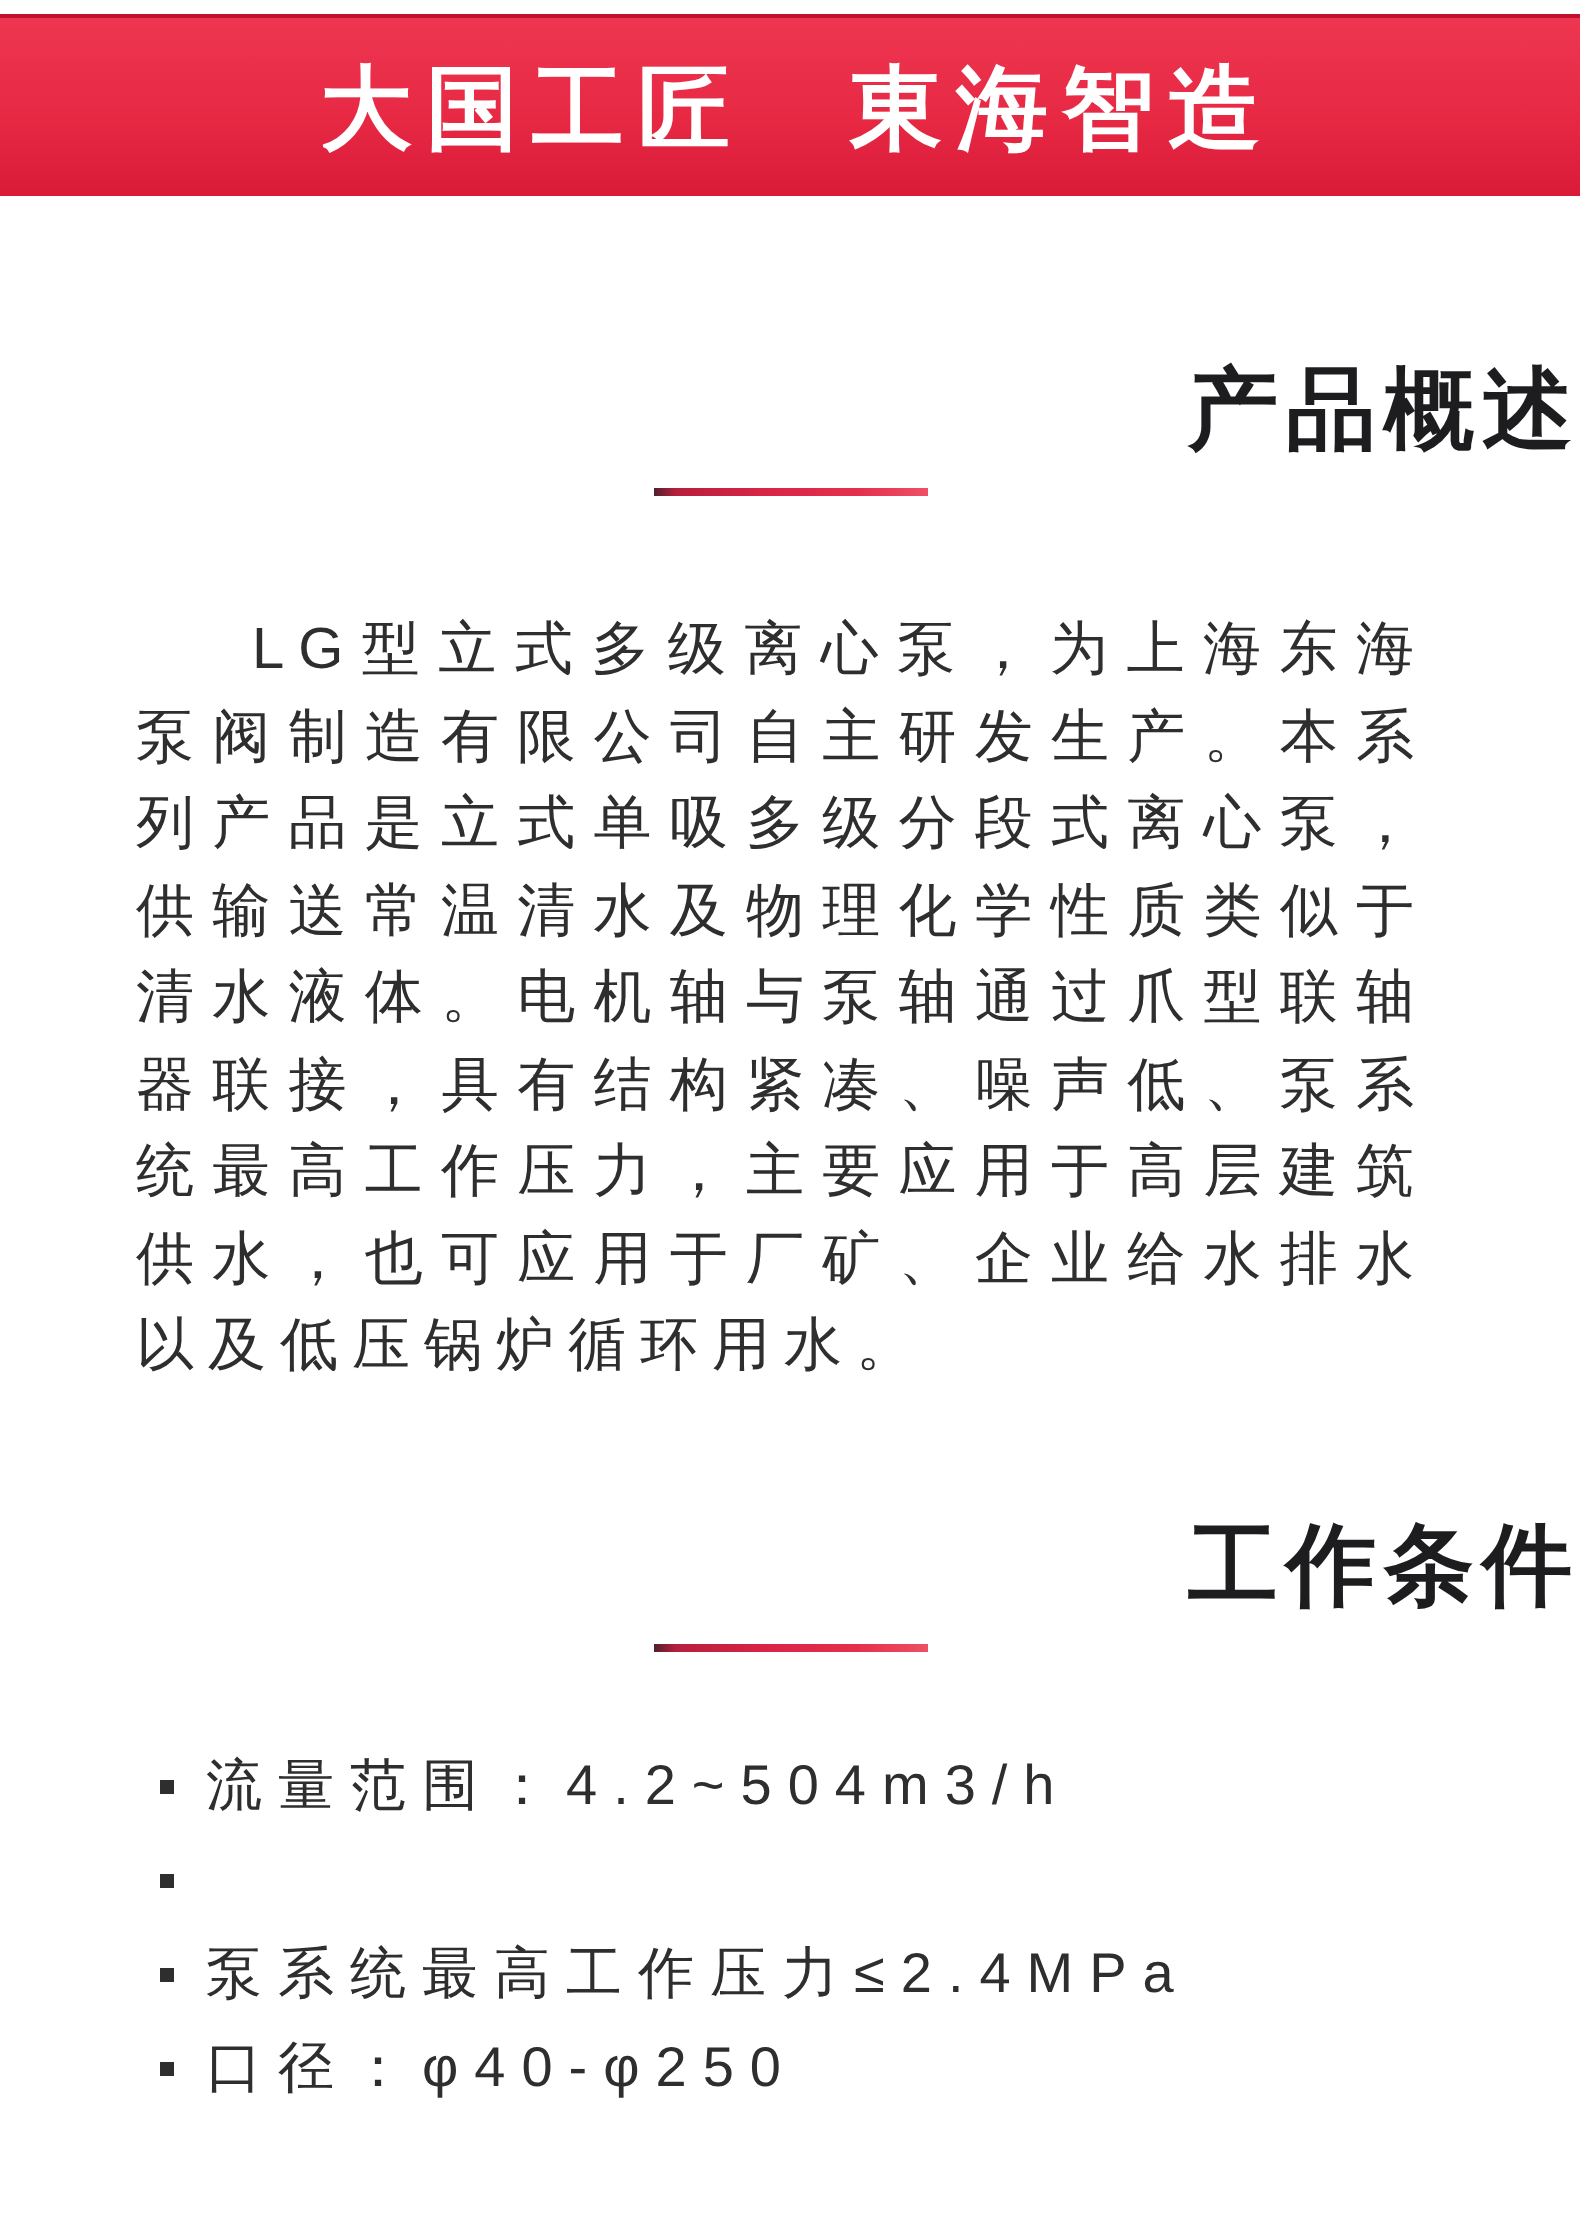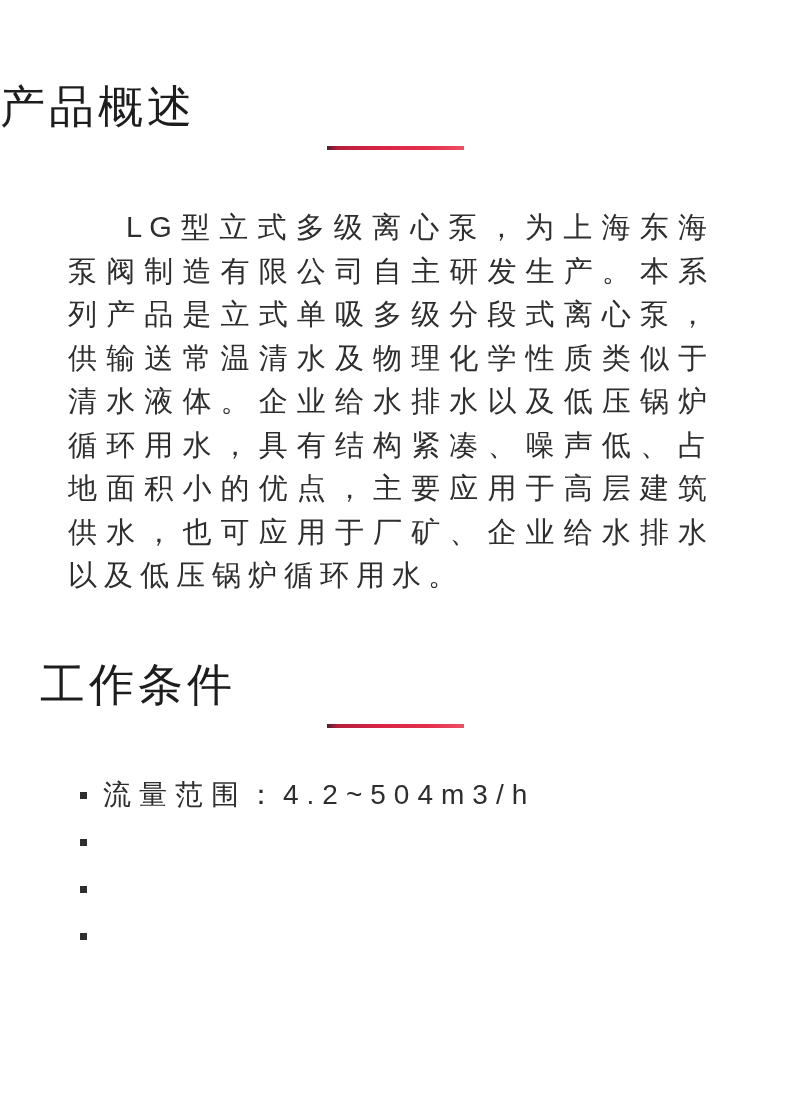--- a/index.html
+++ b/index.html
@@ -34,23 +34,23 @@
     font-size: 46px;
     font-weight: 800;
     letter-spacing: 7px;
     padding-left: 7px; 
     line-height: 1;
     white-space: nowrap;
   }
   
   .section-title {
     margin: 0;
-    text-align: left;
+    text-align: right;
     font-size: 45px;
-    font-weight: 400;
+    font-weight: 700;
     color: #1d1d1f;
     letter-spacing: 4px;
     line-height: 1;
   }
   .section-overview .section-title { margin-top: 84px; }
   .section-working .section-title  { margin-top: 64px; margin-left: 40px; }
   .title-underline {
     width: 137px;
     height: 4px;
     margin: 17px auto 0 auto;
@@ -88,41 +88,46 @@
     background: #2e2e2e;
     margin-right: 16px;
     flex: 0 0 auto;
   }
 </style>
 </head>
 <body>
 
 <div class="page">
 
+  <header class="banner">
+    <div class="banner-title">大国工匠　東海智造</div>
+  </header>
 
   <section class="section-overview">
     <h2 class="section-title">产品概述</h2>
     <div class="title-underline"></div>
-    <p class="overview-paragraph">LG型立式多级离心泵，为上海东海泵阀制造有限公司自主研发生产。本系列产品是立式单吸多级分段式离心泵，供输送常温清水及物理化学性质类似于清水液体。企业给水排水以及低压锅炉循环用水，具有结构紧凑、噪声低、占地面积小的优点，主要应用于高层建筑供水，也可应用于厂矿、企业给水排水以及低压锅炉循环用水。</p>
+    <p class="overview-paragraph">LG型立式多级离心泵，为上海东海泵阀制造有限公司自主研发生产。本系列产品是立式单吸多级分段式离心泵，供输送常温清水及物理化学性质类似于清水液体。电机轴与泵轴通过爪型联轴器联接，具有结构紧凑、噪声低、泵系统最高工作压力，主要应用于高层建筑供水，也可应用于厂矿、企业给水排水以及低压锅炉循环用水。</p>
   </section>
 
   <section class="section-working">
     <h2 class="section-title">工作条件</h2>
     <div class="title-underline"></div>
 
     <ul class="spec-list">
       <li class="spec-item">
         <span class="bullet"></span>
         <span class="spec-text">流量范围：4.2~504m3/h</span>
       </li>
       <li class="spec-item">
         <span class="bullet"></span>
       </li>
       <li class="spec-item">
         <span class="bullet"></span>
+        <span class="spec-text">泵系统最高工作压力≤2.4MPa</span>
       </li>
       <li class="spec-item">
         <span class="bullet"></span>
+        <span class="spec-text">口径：φ40-φ250</span>
       </li>
     </ul>
   </section>
 
 </div>
 
 </body></html>

